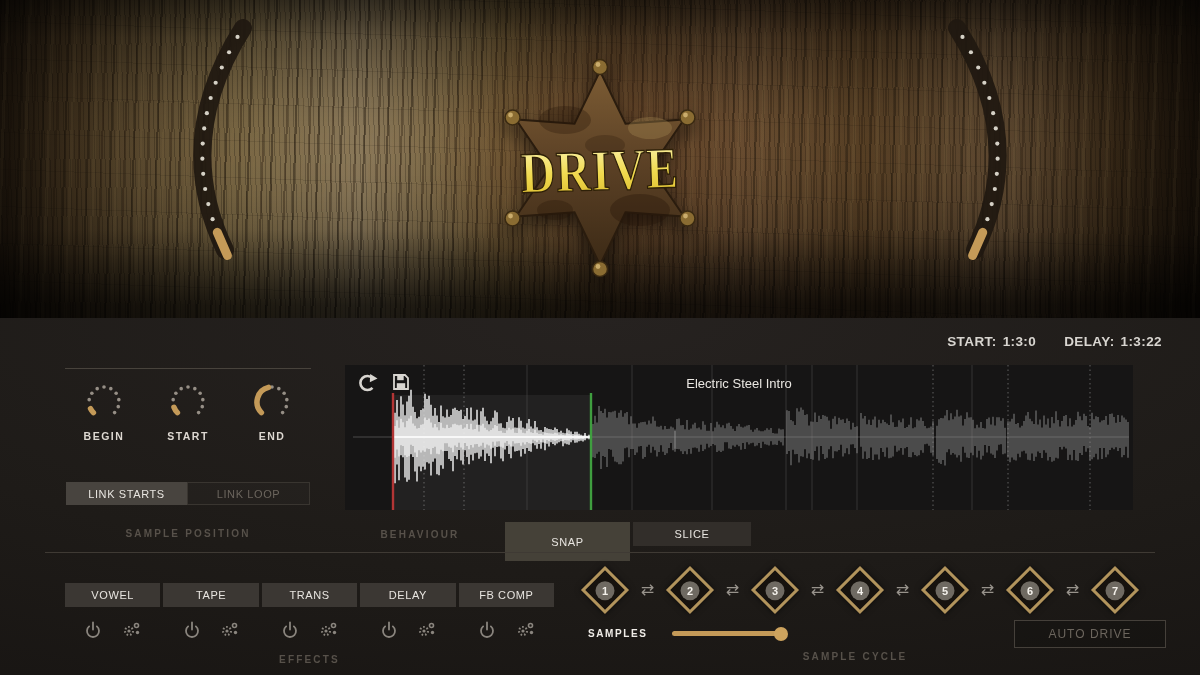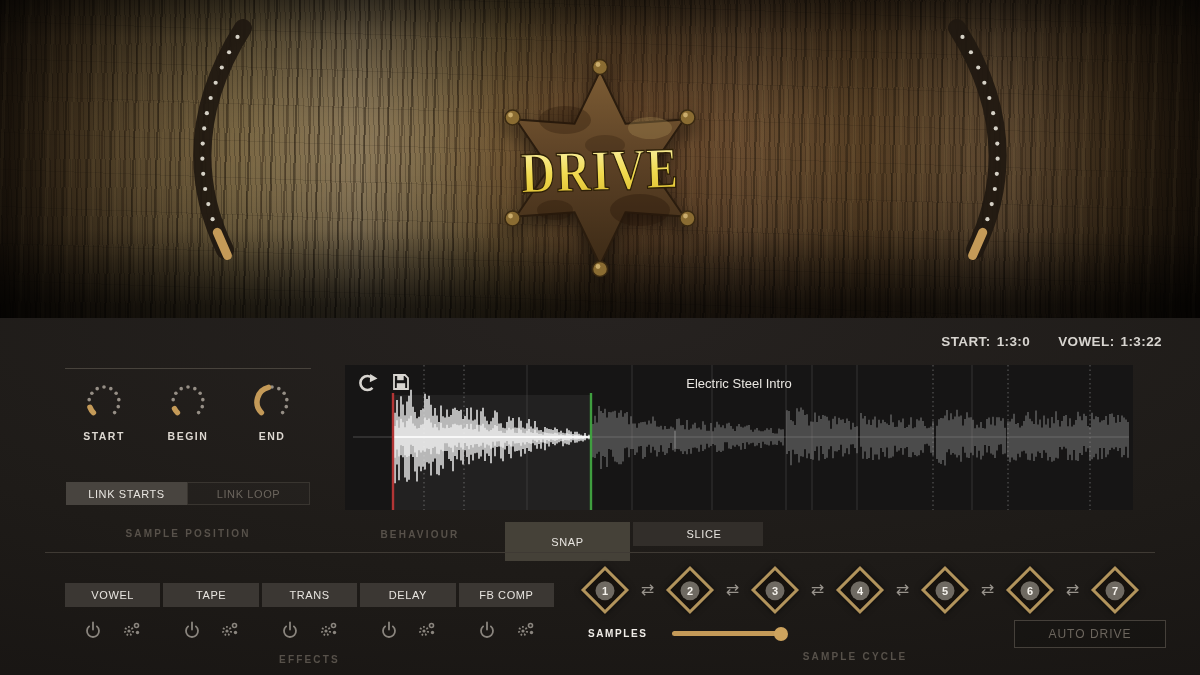--- a/index.html
+++ b/index.html
@@ -36,21 +36,21 @@
   #link-row{position:absolute;left:66px;top:164px;width:244px;height:23px;display:flex;}
   .btn{display:flex;align-items:center;justify-content:center;font-size:11px;font-weight:400;
        letter-spacing:.6px;color:#e8e5e0;background:#3b3733;cursor:default;}
   #link-starts{flex:1;background:#48443f;}
   #link-loop{flex:1;background:rgba(255,255,255,0.02);border:1px solid #393530;color:#6b655d;}
 
   #waveform-box{position:absolute;left:345px;top:47px;width:788px;height:145px;background:#161515;}
 
   #behaviour-label{left:360px;top:211px;width:120px;}
   #snap-btn{position:absolute;left:505px;top:204px;width:125px;height:39px;background:#454138;}
-  #slice-btn{position:absolute;left:633px;top:204px;width:118px;height:24px;background:#322e2a;padding-left:12px;}
+  #slice-btn{position:absolute;left:633px;top:204px;width:118px;height:24px;background:#322e2a;}
 
   #divider{position:absolute;left:45px;top:234px;width:1110px;border-top:1px solid #3f3a34;}
 
   #effects-row{position:absolute;left:65px;top:265px;width:489px;display:flex;gap:3px;}
   .fx-unit{flex:1;display:flex;flex-direction:column;}
   .fx-btn{height:24px;background:#3b3733;}
   .fx-icons{display:flex;justify-content:space-evenly;margin-top:13px;}
   #effects-label{left:65px;top:336px;width:489px;}
 
   #cycle-row{position:absolute;left:588px;top:248px;width:544px;height:48px;
@@ -152,51 +152,51 @@
   </div>
 
   <div id="panel">
 
     <div id="transport">
       <span class="tpair">
           <span>START:</span>
           <span>1:3:0</span>
         </span>
       <span class="tpair">
-          <span>VOWEL:</span>
+          <span>DELAY:</span>
           <span>1:3:22</span>
         </span>
     </div>
 
     <div id="knob-section">
       <div id="knob-row">
           <div class="knob"><svg width="46" height="46" viewBox="0 0 46 46">
               <circle cx="8.184674891072934" cy="20.65348302439654" r="1.8" fill="#968f86"></circle>
               <circle cx="10.864745084375787" cy="14.183221215612907" r="1.8" fill="#968f86"></circle>
               <circle cx="16.190142503906795" cy="9.634902137174484" r="1.8" fill="#968f86"></circle>
               <circle cx="22.999999999999996" cy="8" r="1.8" fill="#968f86"></circle>
               <circle cx="29.80985749609321" cy="9.634902137174487" r="1.8" fill="#968f86"></circle>
               <circle cx="35.1352549156242" cy="14.183221215612889" r="1.8" fill="#968f86"></circle>
               <circle cx="37.81532510892706" cy="20.653483024396532" r="1.8" fill="#968f86"></circle>
               <circle cx="37.265847744427305" cy="27.635254915624206" r="1.8" fill="#968f86"></circle>
               <circle cx="33.60660171779823" cy="33.6066017177982" r="1.8" fill="#968f86"></circle>
-              <path d="M 12.393398282201789,33.60660171779821 A 15,15 0 0 1 8.968339537551989,28.302122656688855" fill="none" stroke="#c49a58" stroke-width="5.5" stroke-linecap="round"></path>
-            </svg><div class="klabel">START</div></div>
+              <path d="M 12.393398282201789,33.60660171779821 A 15,15 0 0 1 9.529586363590766,29.59908754783873" fill="none" stroke="#c49a58" stroke-width="5.5" stroke-linecap="round"></path>
+            </svg><div class="klabel">BEGIN</div></div>
           <div class="knob"><svg width="46" height="46" viewBox="0 0 46 46">
               <circle cx="8.184674891072934" cy="20.65348302439654" r="1.8" fill="#968f86"></circle>
               <circle cx="10.864745084375787" cy="14.183221215612907" r="1.8" fill="#968f86"></circle>
               <circle cx="16.190142503906795" cy="9.634902137174484" r="1.8" fill="#968f86"></circle>
               <circle cx="22.999999999999996" cy="8" r="1.8" fill="#968f86"></circle>
               <circle cx="29.80985749609321" cy="9.634902137174487" r="1.8" fill="#968f86"></circle>
               <circle cx="35.1352549156242" cy="14.183221215612889" r="1.8" fill="#968f86"></circle>
               <circle cx="37.81532510892706" cy="20.653483024396532" r="1.8" fill="#968f86"></circle>
               <circle cx="37.265847744427305" cy="27.635254915624206" r="1.8" fill="#968f86"></circle>
               <circle cx="33.60660171779823" cy="33.6066017177982" r="1.8" fill="#968f86"></circle>
-              <path d="M 12.393398282201789,33.60660171779821 A 15,15 0 0 1 9.529586363590766,29.59908754783873" fill="none" stroke="#c49a58" stroke-width="5.5" stroke-linecap="round"></path>
-            </svg><div class="klabel">BEGIN</div></div>
+              <path d="M 12.393398282201789,33.60660171779821 A 15,15 0 0 1 8.968339537551989,28.302122656688855" fill="none" stroke="#c49a58" stroke-width="5.5" stroke-linecap="round"></path>
+            </svg><div class="klabel">START</div></div>
           <div class="knob"><svg width="46" height="46" viewBox="0 0 46 46">
               <circle cx="22.999999999999996" cy="8" r="1.8" fill="#968f86"></circle>
               <circle cx="29.80985749609321" cy="9.634902137174487" r="1.8" fill="#968f86"></circle>
               <circle cx="35.1352549156242" cy="14.183221215612889" r="1.8" fill="#968f86"></circle>
               <circle cx="37.81532510892706" cy="20.653483024396532" r="1.8" fill="#968f86"></circle>
               <circle cx="37.265847744427305" cy="27.635254915624206" r="1.8" fill="#968f86"></circle>
               <circle cx="33.60660171779823" cy="33.6066017177982" r="1.8" fill="#968f86"></circle>
               <path d="M 12.393398282201789,33.60660171779821 A 15,15 0 0 1 19.498319542161408,8.414451194034854" fill="none" stroke="#c49a58" stroke-width="5.5" stroke-linecap="round"></path>
             </svg><div class="klabel">END</div></div>
         </div>

